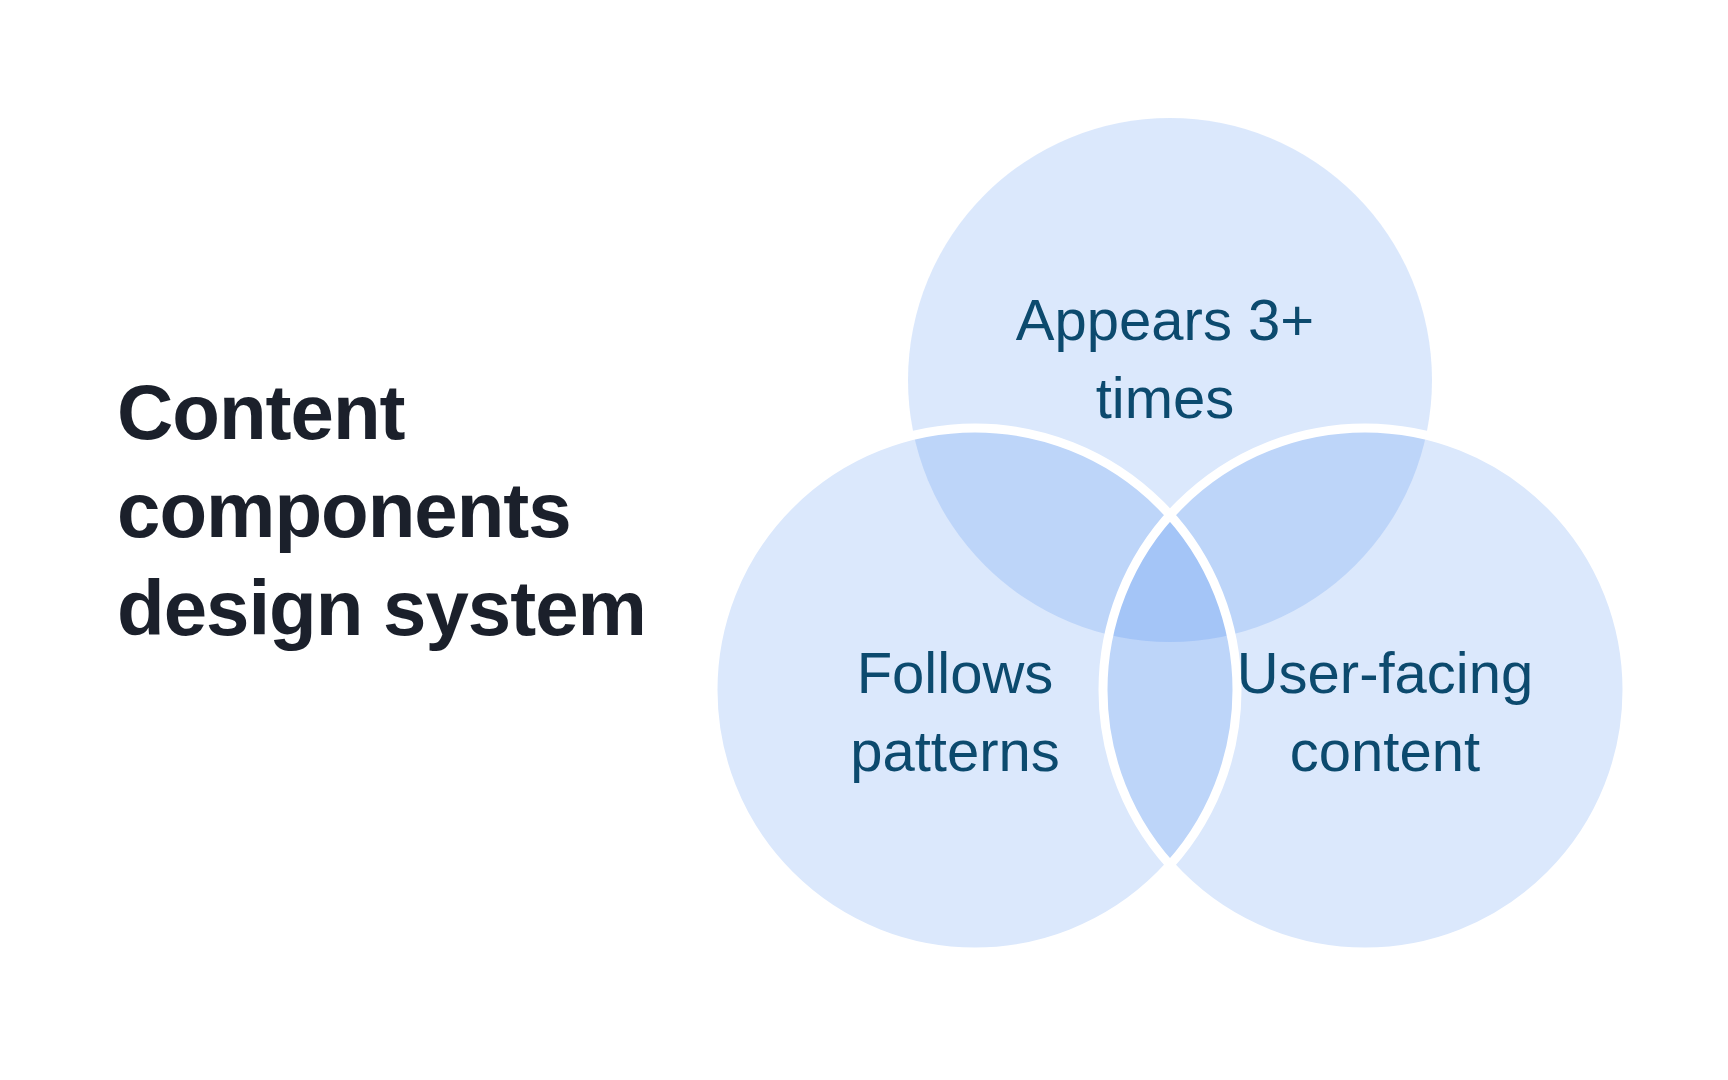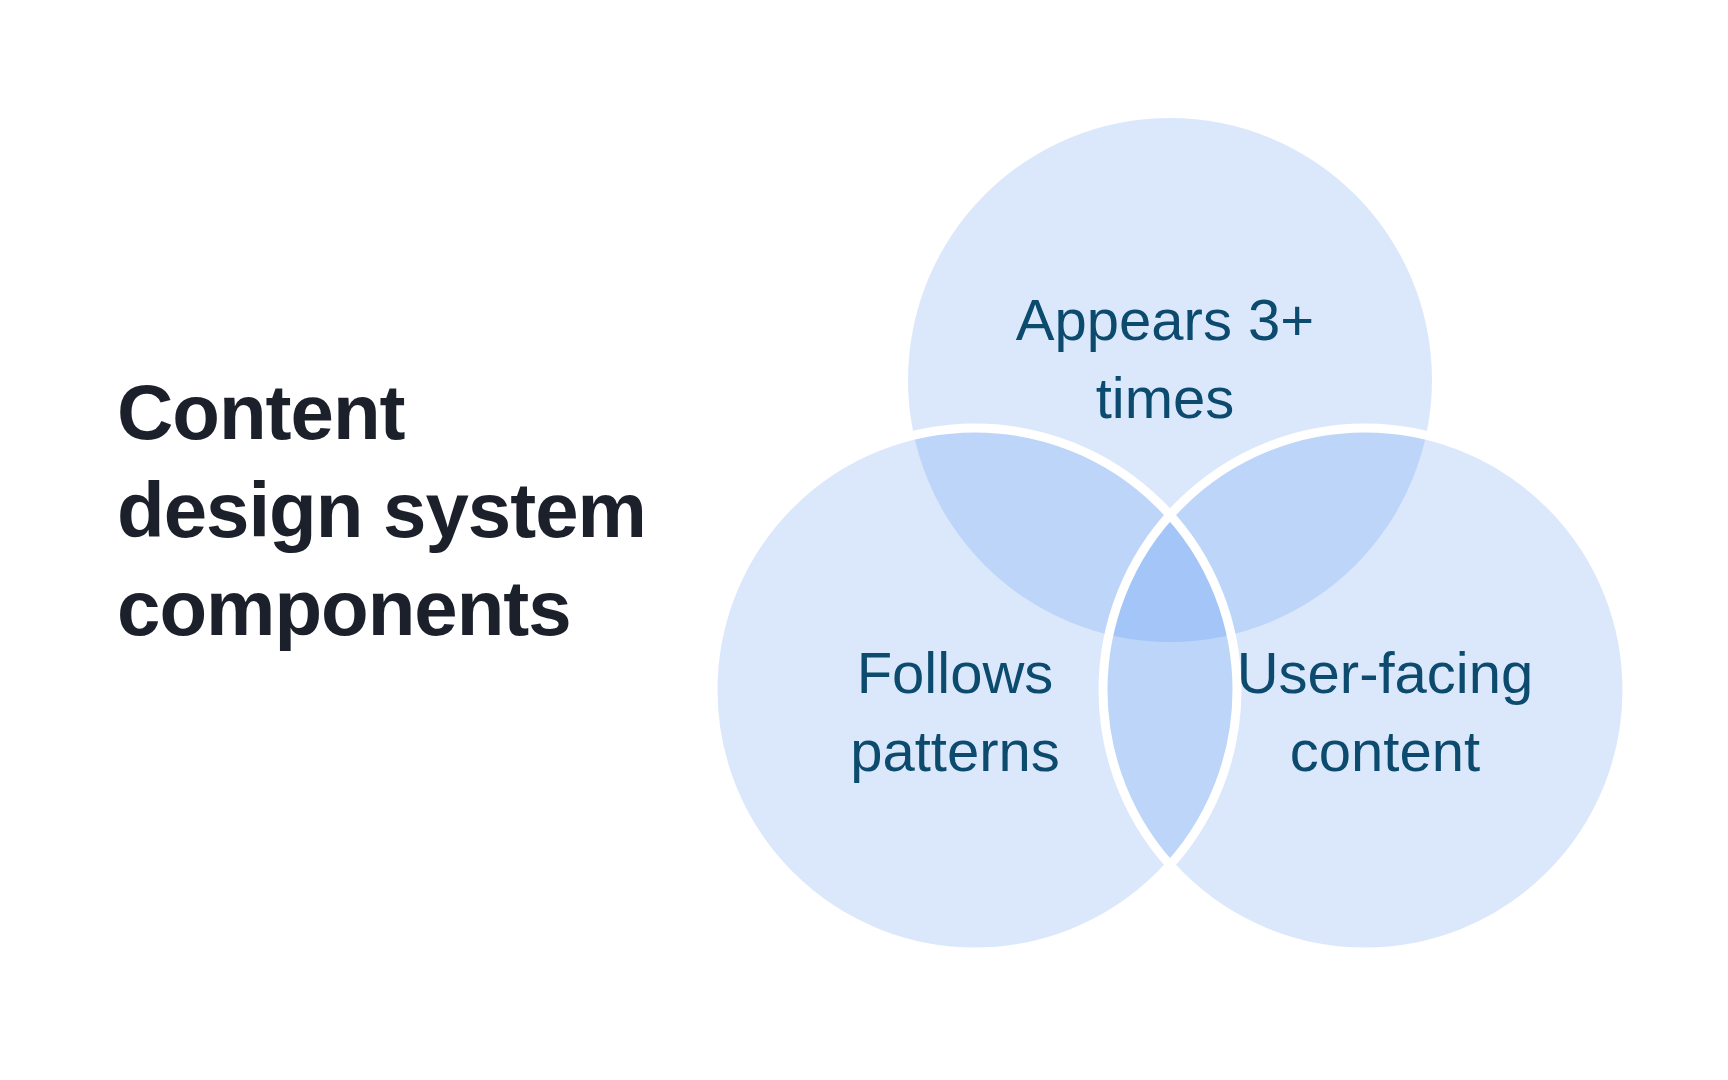--- a/index.html
+++ b/index.html
@@ -43,22 +43,22 @@
   .vlabel-left{left:695px;top:634px;}
   .vlabel-right{left:1125px;top:634px;}
 </style>
 </head>
 <body>
 
 <div class="stage">
 
   <h1 class="title">
     <span>Content</span>
+    <span>components</span>
     <span>design system</span>
-    <span>components</span>
   </h1>
 
   <svg class="venn-svg" viewBox="0 0 1728 1080" aria-hidden="true">
 
     <circle cx="1170" cy="380" r="262" fill="#2b78ed" fill-opacity="0.17"></circle>
     <circle cx="975" cy="690" r="262" fill="#2b78ed" fill-opacity="0.17"></circle>
     <circle cx="1365" cy="690" r="262" fill="#2b78ed" fill-opacity="0.17"></circle>
 
     <circle cx="975" cy="690" r="262" fill="none" stroke-width="9" stroke="#ffffff"></circle>
     <circle cx="1365" cy="690" r="262" fill="none" stroke-width="9" stroke="#ffffff"></circle>

